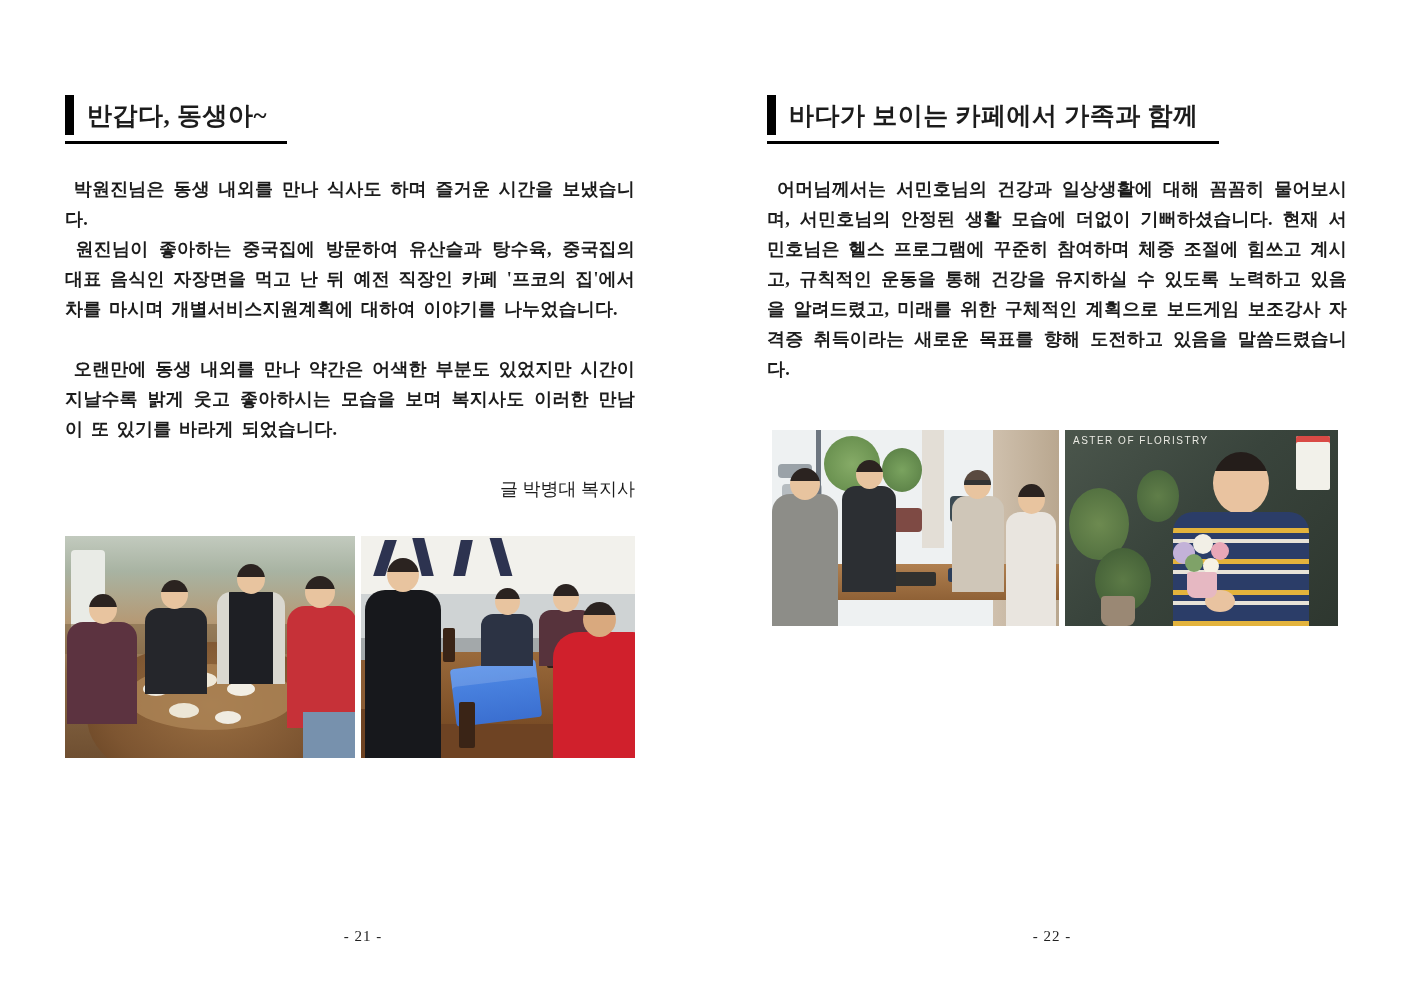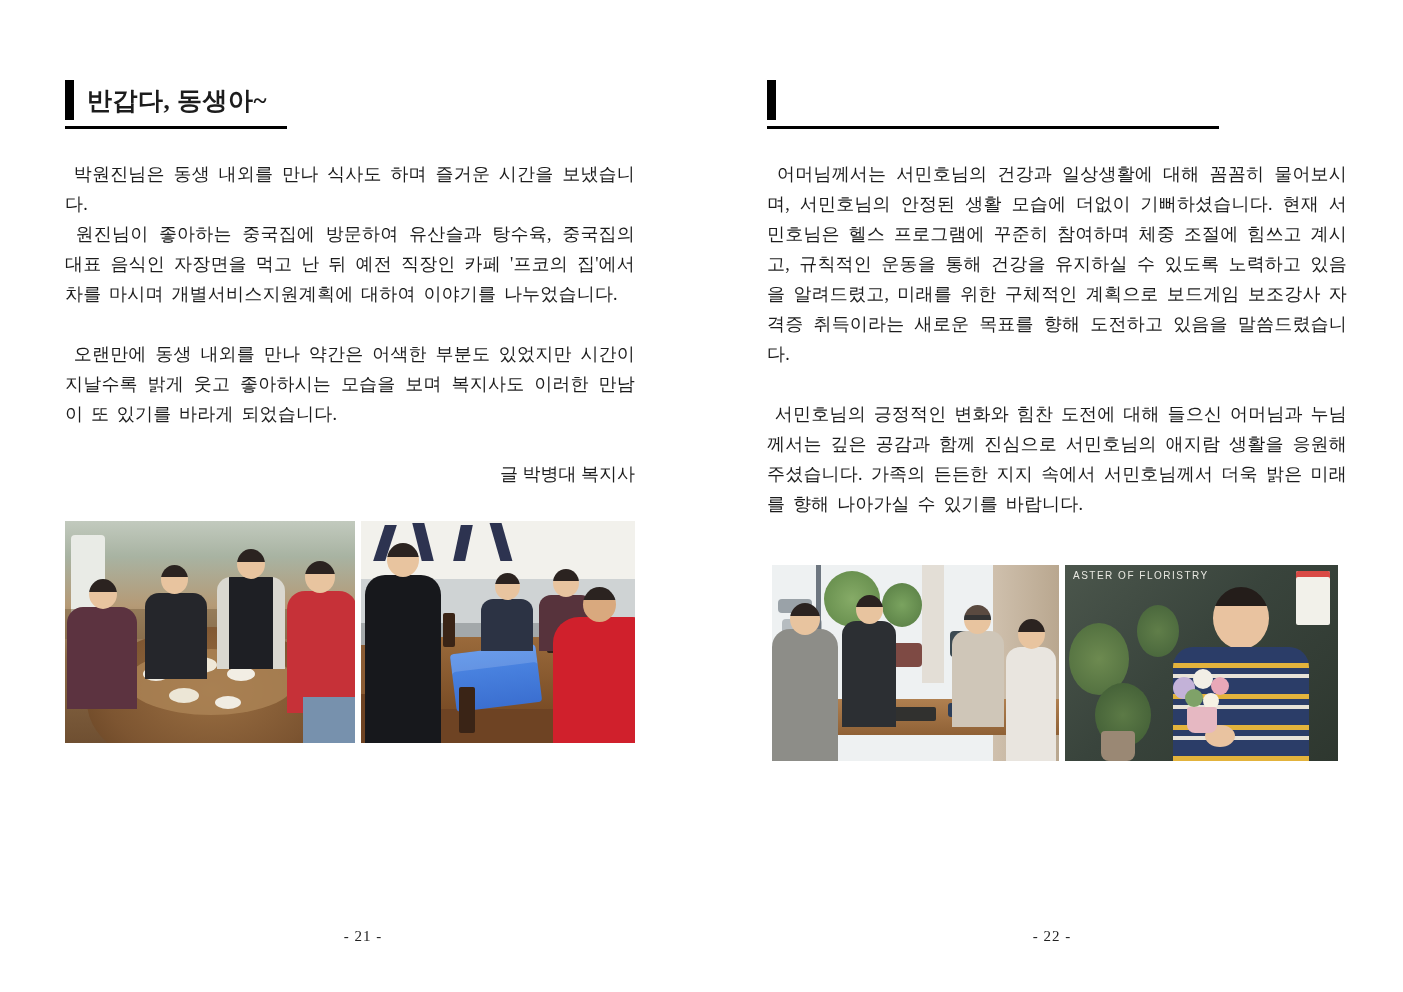--- a/index.html
+++ b/index.html
@@ -1,30 +1,30 @@
 <!DOCTYPE html>
 <html><head>
 <meta charset="utf-8">
 <style>
   html,body{margin:0;padding:0;}
   body{
     width:1403px;height:992px;background:#ffffff;position:relative;overflow:hidden;
     font-family:"Liberation Serif","DejaVu Serif",serif;color:#1c1c1c;
   }
-  .col{position:absolute;top:80px;}
+  .col{position:absolute;top:95px;}
   .col-left{left:65px;width:570px;}
   .col-right{left:767px;width:580px;}
 
   .heading{display:flex;align-items:center;gap:13px;border-bottom:3px solid #000;padding-bottom:6px;}
   .col-left .heading{width:222px;}
   .col-right .heading{width:452px;}
   .hbar{width:9px;height:40px;background:#000;flex:none;}
   .heading h1{margin:0;font-size:25px;font-weight:700;white-space:nowrap;letter-spacing:.5px;}
 
-  .bodytext{margin-top:30px;}
+  .bodytext{margin-top:30px;font-weight:bold;}
   .bodytext p{
     margin:0 0 30px;font-size:18px;line-height:30px;text-align:justify;
     white-space:pre-wrap;letter-spacing:.2px;word-spacing:3px;
   }
   .byline{text-align:right;font-size:18px;line-height:30px;margin-top:4px;}
 
   .photo-row{display:flex;gap:6px;margin-top:32px;}
   .col-right .photo-row{margin-top:46px;padding-left:5px;}
   .photo{position:relative;overflow:hidden;flex:none;background:#ddd;}
   .photo-a{width:290px;height:222px;}
@@ -98,24 +98,24 @@
       <div class="sh" style="left:192px;top:96px;width:90px;height:126px;background:#d0202c;border-radius:26px 10px 0 0;"></div>
       <div class="head" style="left:222px;top:66px;width:33px;height:35px;background:linear-gradient(180deg,#2b2320 0 36%,#d9a97e 36%);"></div>
     </figure>
   </div>
 </section>
 <div class="pagenum pagenum-left">- 21 -</div>
 
 <section class="col col-right">
   <div class="heading">
     <span class="hbar"></span>
+    <h1>바다가 보이는 카페에서 가족과 함께</h1>
   </div>
   <div class="bodytext">
     <p> 어머님께서는 서민호님의 건강과 일상생활에 대해 꼼꼼히 물어보시며, 서민호님의 안정된 생활 모습에 더없이 기뻐하셨습니다. 현재 서민호님은 헬스 프로그램에 꾸준히 참여하며 체중 조절에 힘쓰고 계시고, 규칙적인 운동을 통해 건강을 유지하실 수 있도록 노력하고 있음을 알려드렸고, 미래를 위한 구체적인 계획으로 보드게임 보조강사 자격증 취득이라는 새로운 목표를 향해 도전하고 있음을 말씀드렸습니다.</p>
-    <p> 서민호님의 긍정적인 변화와 힘찬 도전에 대해 들으신 어머님과 누님께서는 깊은 공감과 함께 진심으로 서민호님의 애지람 생활을 응원해 주셨습니다. 가족의 든든한 지지 속에서 서민호님께서 더욱 밝은 미래를 향해 나아가실 수 있기를 바랍니다.</p>
   </div>
 
   <div class="photo-row">
 
     <figure class="photo photo-c" style="margin:0;background:#eef1f2;">
       <div class="sh" style="left:52px;top:6px;width:56px;height:56px;border-radius:50%;background:radial-gradient(circle,#86ab67,#5f8747);"></div>
       <div class="sh" style="left:110px;top:18px;width:40px;height:44px;border-radius:50%;background:radial-gradient(circle,#7aa35f,#557a42);"></div>
       <div class="sh" style="left:6px;top:34px;width:34px;height:14px;background:#9aa2a8;border-radius:4px;"></div>
       <div class="sh" style="left:10px;top:54px;width:40px;height:15px;background:#b6bcc0;border-radius:4px;"></div>
       <div class="sh" style="left:44px;top:0;width:5px;height:120px;background:#6d7680;"></div>

